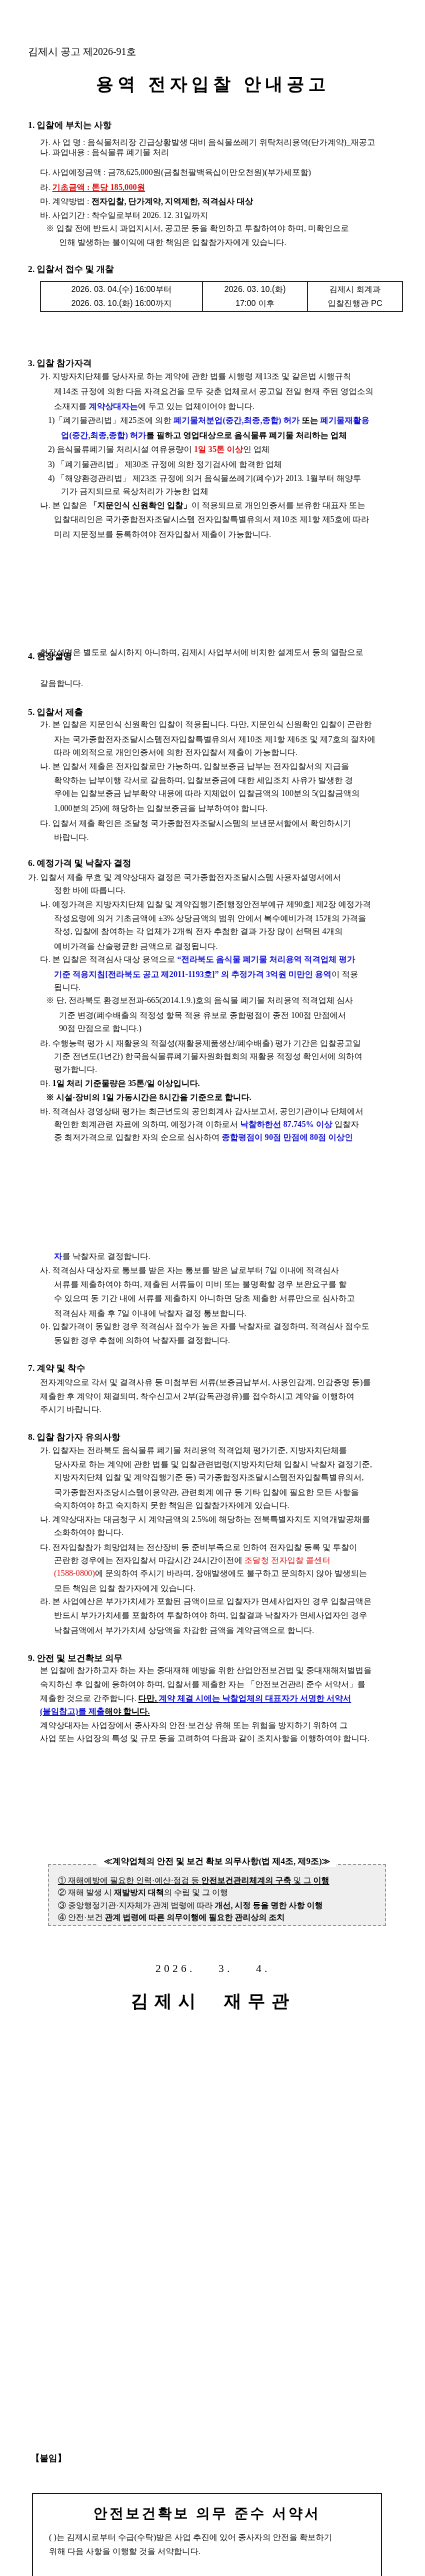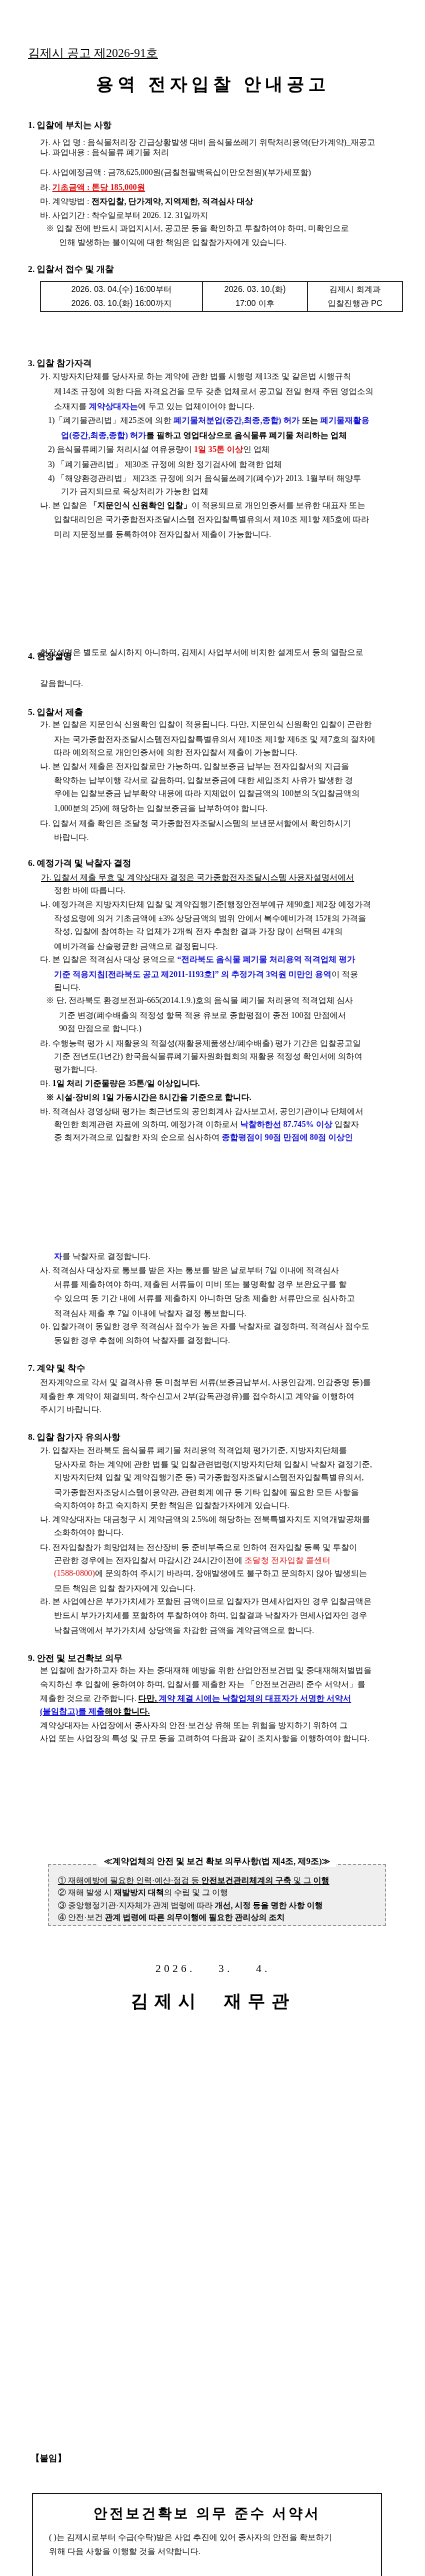--- a/index.html
+++ b/index.html
@@ -3,21 +3,21 @@
 <meta charset="utf-8">
 <title>용역 전자입찰 안내공고</title>
 <style>
   html,body{margin:0;padding:0;background:#fff;}
   #page{position:relative;width:426px;height:3009px;background:#ffffff;color:#000;
         font-family:"Liberation Serif","DejaVu Serif",serif;overflow:hidden;}
   .line{position:absolute;white-space:pre;font-size:8.2px;line-height:1.25;}
   .h{font-weight:bold;font-size:8.8px;}
   .doctitle{font-family:"Liberation Sans","DejaVu Sans",sans-serif;font-weight:bold;
             font-size:17.5px;letter-spacing:4.1px;}
-  .noticeno{font-size:12px;text-decoration:underline;}
+  .noticeno{font-size:10px;}
   .b{font-weight:bold;}
   .red{color:#e01212;}
   .blue{color:#1212d6;}
   .u{text-decoration:underline;}
   .boxtitle{font-weight:bold;font-size:8.5px;}
   .titlebg{background:#ffffff;padding:0 5.2px;display:inline-block;}
   .boxitem{font-size:8px;}
   .datebig{font-size:10.8px;letter-spacing:3.1px;}
   .signer{font-family:"Liberation Sans","DejaVu Sans",sans-serif;font-weight:bold;
           font-size:17.5px;letter-spacing:6.2px;}
@@ -72,21 +72,21 @@
     <div class="line" style="top: 720px; left: 40px;"><span>가. 본 입찰은 지문인식 신원확인 입찰이 적용됩니다. 다만, 지문인식 신원확인 입찰이 곤란한</span></div>
     <div class="line" style="top: 735px; left: 54px;"><span>자는 국가종합전자조달시스템전자입찰특별유의서 제10조 제1항 제6조 및 제7호의 절차에</span></div>
     <div class="line" style="top: 748px; left: 54px;"><span>따라 예외적으로 개인인증서에 의한 전자입찰서 제출이 가능합니다.</span></div>
     <div class="line" style="top: 762px; left: 40px;"><span>나. 본 입찰서 제출은 전자입찰로만 가능하며, 입찰보증금 납부는 전자입찰서의 지급을</span></div>
     <div class="line" style="top: 776px; left: 54px;"><span>확약하는 납부이행 각서로 갈음하며, 입찰보증금에 대한 세입조치 사유가 발생한 경</span></div>
     <div class="line" style="top: 789px; left: 54px;"><span>우에는 입찰보증금 납부확약 내용에 따라 지체없이 입찰금액의 100분의 5(입찰금액의</span></div>
     <div class="line" style="top: 804px; left: 54px;"><span>1,000분의 25)에 해당하는 입찰보증금을 납부하여야 합니다.</span></div>
     <div class="line" style="top: 819px; left: 40px;"><span>다. 입찰서 제출 확인은 조달청 국가종합전자조달시스템의 보낸문서함에서 확인하시기</span></div>
     <div class="line" style="top: 833px; left: 54px;"><span>바랍니다.</span></div>
     <div class="line h" style="top: 858px; left: 28px;"><span>6. 예정가격 및 낙찰자 결정</span></div>
-    <div class="line" style="top: 873px; left: 41px; text-decoration: underline;"><span>가. 입찰서 제출 무효 및 계약상대자 결정은 국가종합전자조달시스템 사용자설명서에서</span></div>
+    <div class="line" style="top: 873px; left: 28px;"><span>가. 입찰서 제출 무효 및 계약상대자 결정은 국가종합전자조달시스템 사용자설명서에서</span></div>
     <div class="line" style="top: 886px; left: 54px;"><span>정한 바에 따릅니다.</span></div>
     <div class="line" style="top: 900px; left: 40px;"><span>나. 예정가격은 지방자치단체 입찰 및 계약집행기준[행정안전부예규 제90호] 제2장 예정가격</span></div>
     <div class="line" style="top: 914px; left: 54px;"><span>작성요령에 의거 기초금액에 ±3% 상당금액의 범위 안에서 복수예비가격 15개의 가격을</span></div>
     <div class="line" style="top: 927px; left: 54px;"><span>작성, 입찰에 참여하는 각 업체가 2개씩 전자 추첨한 결과 가장 많이 선택된 4개의</span></div>
     <div class="line" style="top: 942px; left: 54px;"><span>예비가격을 산술평균한 금액으로 결정됩니다.</span></div>
     <div class="line" style="top: 955px; left: 40px;"><span>다. 본 입찰은 적격심사 대상 용역으로 </span><span class="b blue">“전라북도 음식물 폐기물 처리용역 적격업체 평가</span></div>
     <div class="line" style="top: 970px; left: 54px;"><span class="b blue">기준 적용지침[전라북도 공고 제2011-1193호]” 의 추정가격 3억원 미만인 용역</span><span>이 적용</span></div>
     <div class="line" style="top: 983px; left: 54px;"><span>됩니다.</span></div>
     <div class="line" style="top: 996px; left: 46px;"><span>※ 단, 전라북도 환경보전과-665(2014.1.9.)호의 음식물 폐기물 처리용역 적격업체 심사</span></div>
     <div class="line" style="top: 1011px; left: 59px;"><span>기준 변경(폐수배출의 적정성 항목 적용 유보로 종합평점이 종전 100점 만점에서</span></div>

